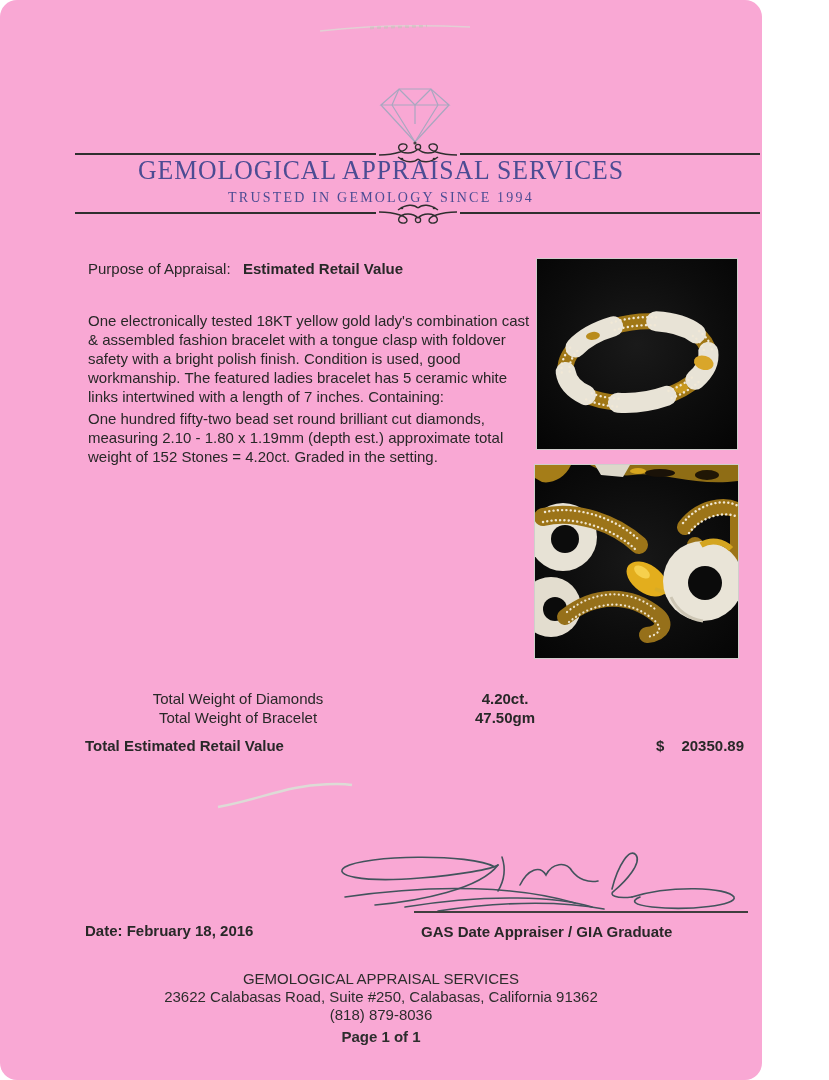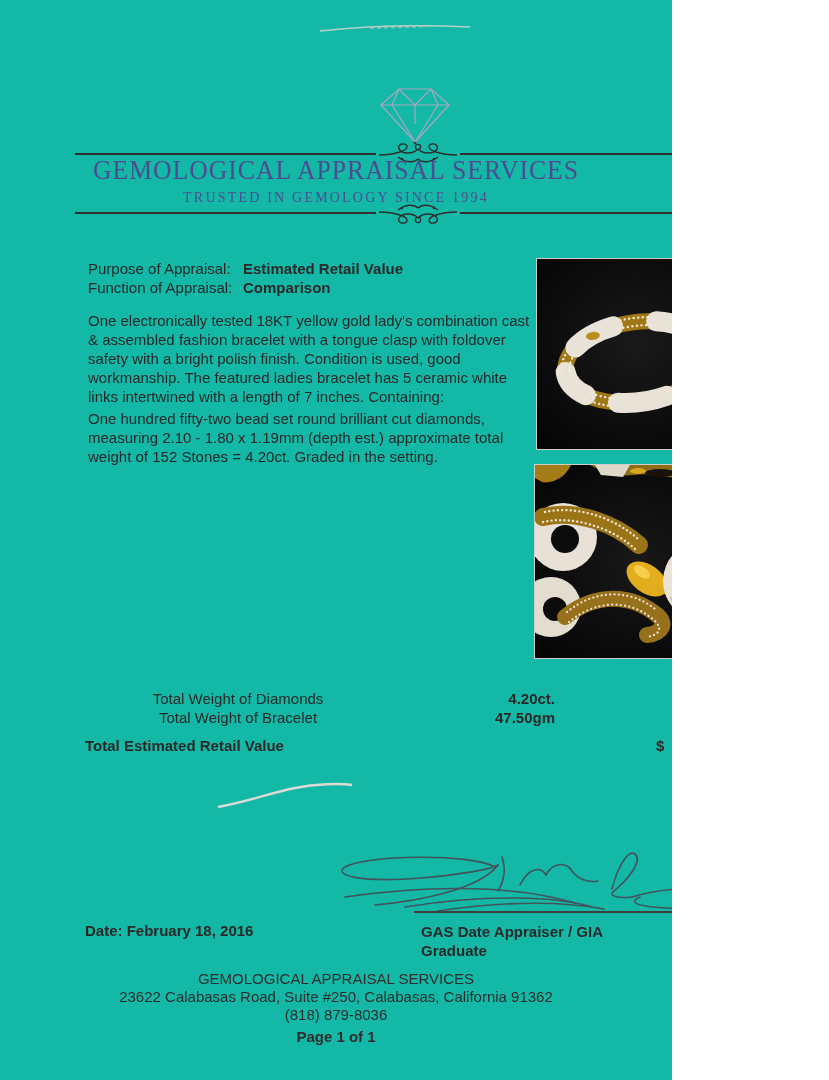--- a/index.html
+++ b/index.html
@@ -1,19 +1,19 @@
 <!DOCTYPE html>
 <html><head>
 <meta charset="utf-8">
 <style>
   html,body{margin:0;padding:0;background:#ffffff;}
   .page{
-    position:relative;width:672px;height:1080px;overflow:hidden;
-    background:#14b8a6;color:#282828;
-    font-family:"Liberation Sans",sans-serif;font-size:15px;line-height:19px;
+    position:relative;width:762px;height:1080px;overflow:hidden;
+    background:#f9a8d4;color:#282828;
+    font-family:"Liberation Sans",sans-serif;font-size:15px;line-height:19px;border-radius:17px;
   }
   .abs{position:absolute;}
   .bold{font-weight:bold;}
   
   .brand-title{
     left:0;right:0;top:155px;text-align:center;
     font-family:"Liberation Serif",serif;font-size:28px;line-height:30px;
     color:#4c4c93;letter-spacing:1px;transform:scaleX(.92);
   }
   .brand-tagline{
@@ -28,21 +28,21 @@
   
   .fields{left:88px;top:259px;width:450px;}
   .frow{display:flex;}
   .flabel{width:155px;flex:none;}
   .para{left:88px;width:442px;}
   .grades{left:113px;top:469px;width:360px;}
   .grow{display:flex;}
   .glabel{width:130px;flex:none;}
   
   .tot-labels{left:88px;top:689px;width:300px;text-align:center;}
-  .tot-values{left:455px;top:689px;width:100px;text-align:right;font-weight:bold;}
+  .tot-values{left:455px;top:689px;width:100px;text-align:center;font-weight:bold;}
   .tot-final-label{left:85px;top:736px;font-weight:bold;text-align:center;}
   .tot-final-amount{left:656px;top:736px;width:88px;display:flex;justify-content:space-between;font-weight:bold;}
   
   .photo{border:1px solid #cfcecb;background:#0a0a0a;}
   #photo1{left:536px;top:258px;width:200px;height:190px;}
   #photo2{left:534px;top:464px;width:203px;height:193px;}
   .photo svg{display:block;width:100%;height:100%;}
   
   .sign-line{left:414px;top:911px;width:334px;height:2px;background:#3f3f3f;}
   .date-line{left:85px;top:921px;font-weight:bold;}
@@ -107,24 +107,20 @@
         <circle cx="55" cy="18" r="1.3" fill="#2e2e2e"></circle>
       </svg>
     </div>
     <div class="line"></div>
   </div>
 
   <div class="abs fields">
     <div class="frow">
       <span class="flabel">Purpose of Appraisal:</span>
       <span class="bold">Estimated Retail Value</span>
-    </div>
-    <div class="frow">
-      <span class="flabel">Function of Appraisal:</span>
-      <span class="bold">Comparison</span>
     </div>
   </div>
 
   <div class="abs para" style="top:311px">One electronically tested 18KT yellow gold lady's combination cast &amp; assembled fashion bracelet with a tongue clasp with foldover safety with a bright polish finish. Condition is used, good workmanship. The featured ladies bracelet has 5 ceramic white links intertwined with a length of 7 inches.  Containing:</div>
   <div class="abs para" style="top:409px">One hundred fifty-two bead set round brilliant cut diamonds, measuring 2.10 - 1.80 x 1.19mm (depth est.) approximate total weight of 152 Stones = 4.20ct. Graded in the setting.</div>
 
 
   <div class="abs photo" id="photo1">
     <svg viewBox="0 0 200 190">
       <defs>

